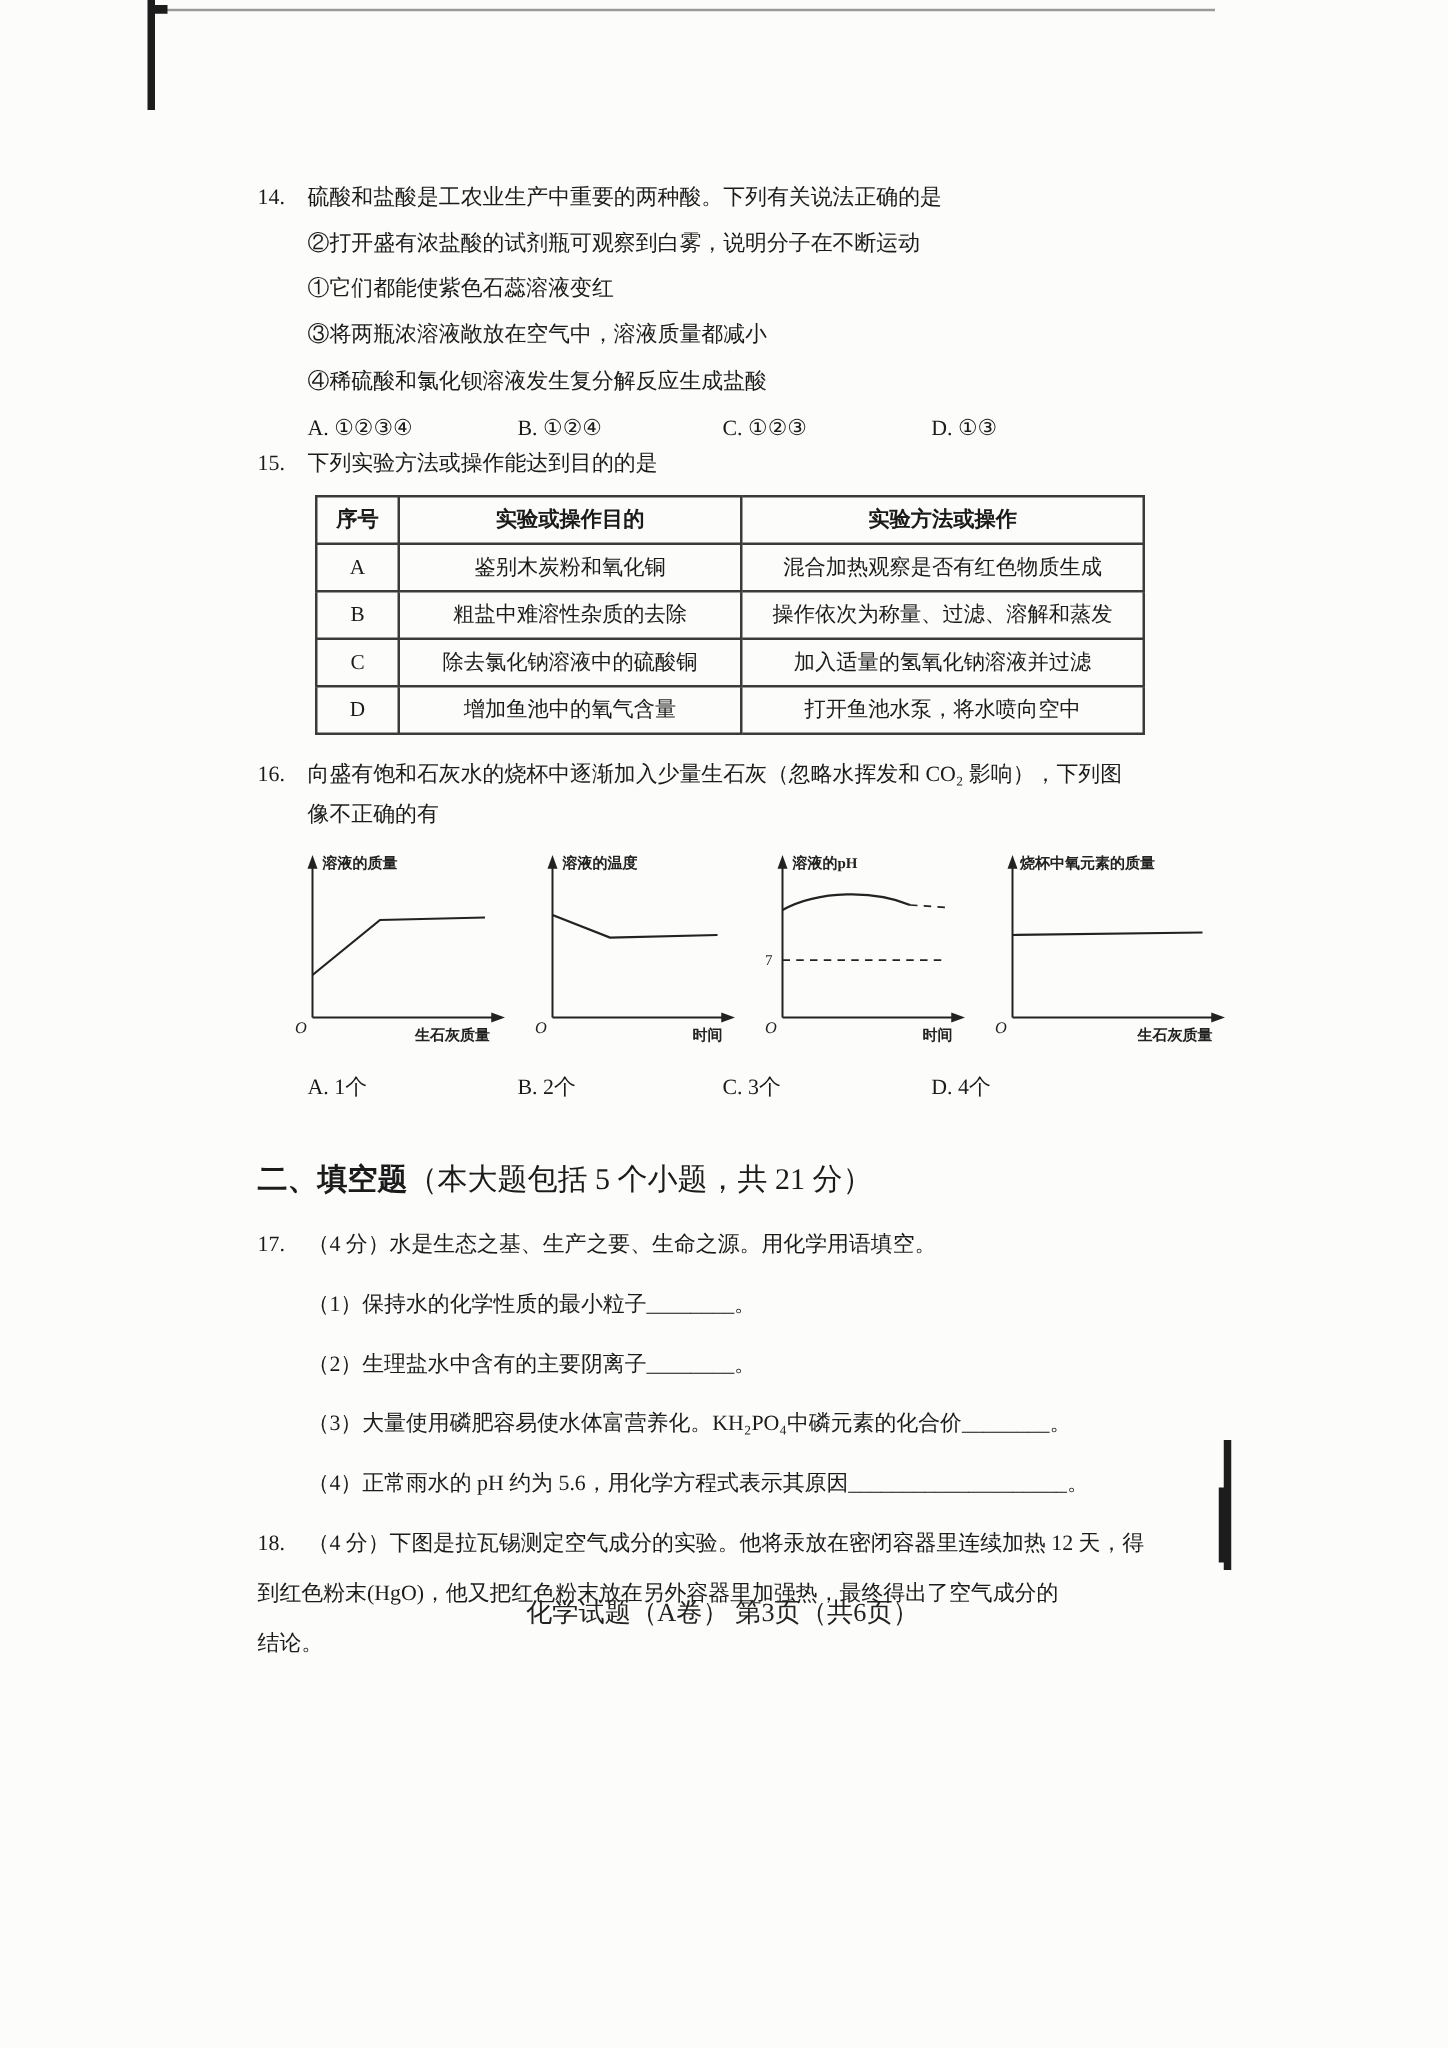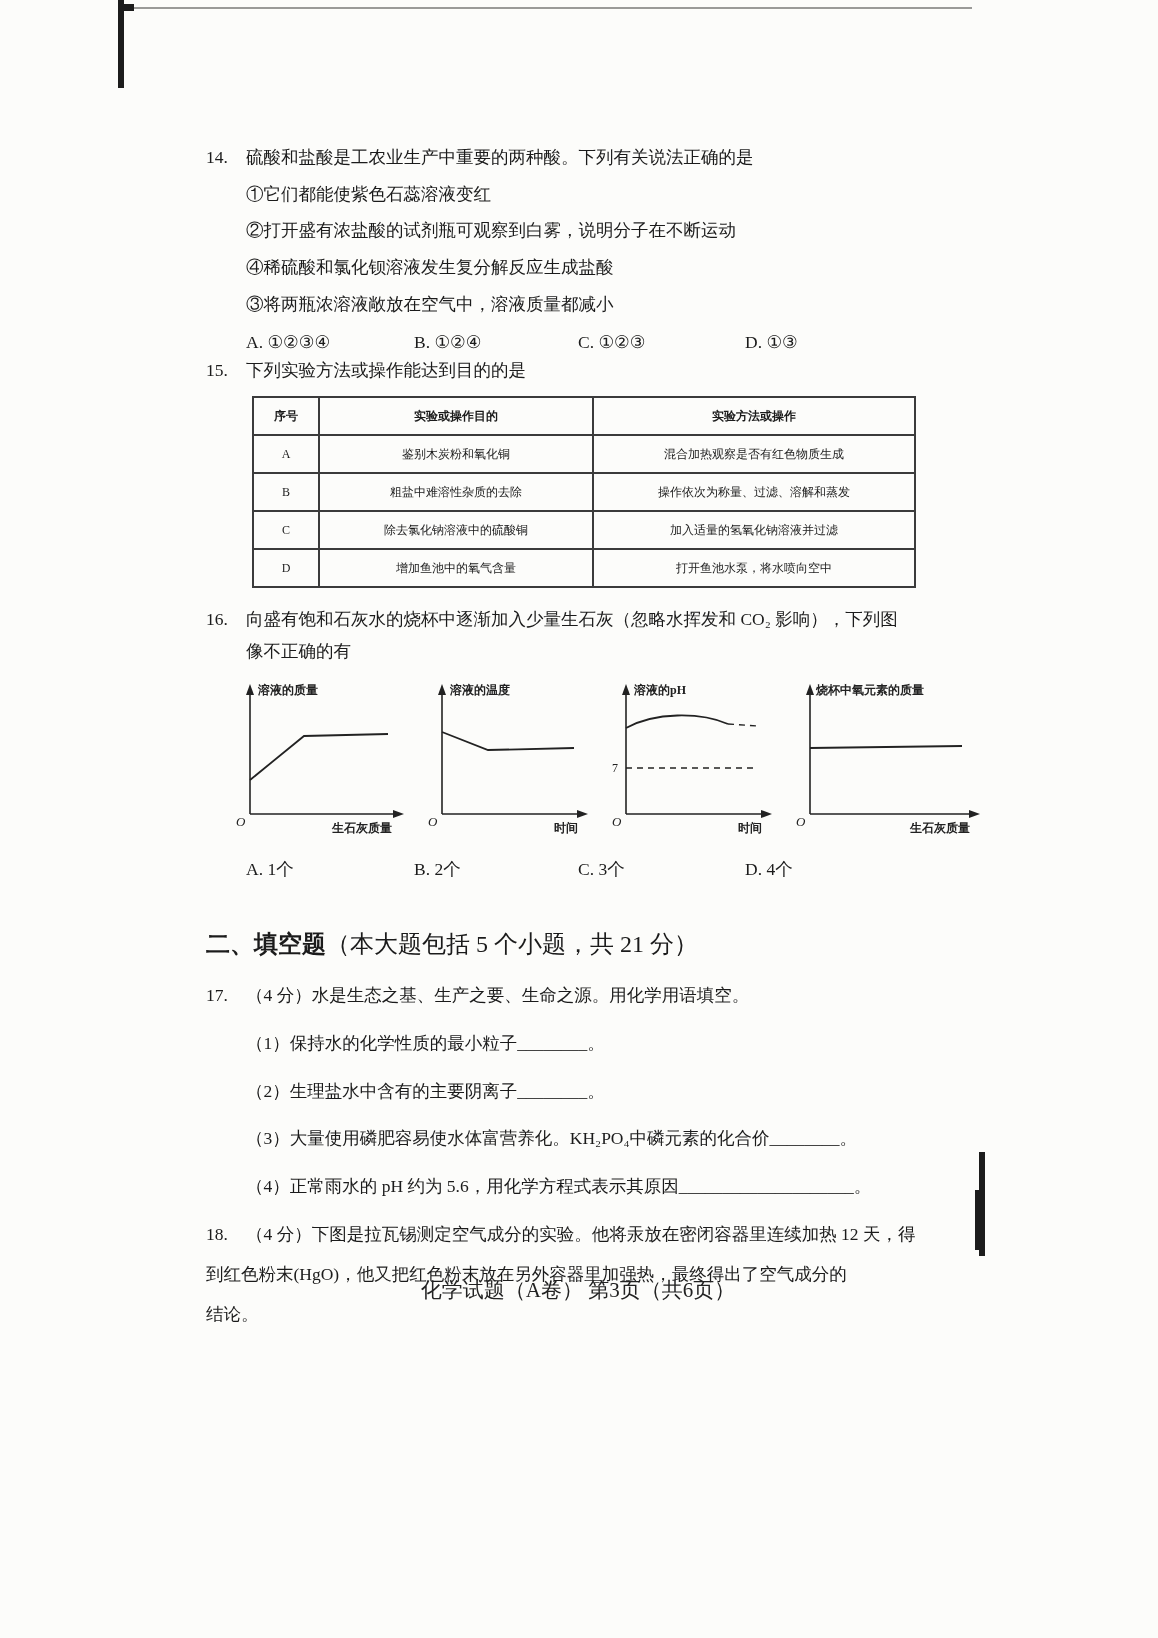--- a/index.html
+++ b/index.html
@@ -32,21 +32,21 @@
   .options-row { margin-left:40px; margin-top:15px; display:flex; }
   .options-row .opt0 { width:168px; }
   .options-row .opt1 { width:164px; }
   .options-row .opt2 { width:167px; }
 
   .q15-block { margin-top:4px; }
 
   table.exp-table {
     margin:14px 0 0 46px;
     border-collapse:collapse;
-    font-size:12px;
+    font-size:17px;
     text-align:center;
     border-radius:25px;
   }
   table.exp-table th, table.exp-table td {
     border:2px solid #3b3b3b;
     padding:5px 10px;
     height:26px;
   }
   table.exp-table th { font-weight:bold; }
   .col-idx { width:44px; }
@@ -97,24 +97,24 @@
   <div class="artifact rightbar"></div>
   <div class="artifact rightbar2"></div>
 
   <div class="content">
 
     <div class="qline">
       <span class="qnum">14.</span>
       <span class="qbody">硫酸和盐酸是工农业生产中重要的两种酸。下列有关说法正确的是</span>
     </div>
     <div class="sub-items">
+      <div class="item">②打开盛有浓盐酸的试剂瓶可观察到白雾，说明分子在不断运动</div>
       <div class="item">①它们都能使紫色石蕊溶液变红</div>
-      <div class="item">②打开盛有浓盐酸的试剂瓶可观察到白雾，说明分子在不断运动</div>
+      <div class="item">③将两瓶浓溶液敞放在空气中，溶液质量都减小</div>
       <div class="item">④稀硫酸和氯化钡溶液发生复分解反应生成盐酸</div>
-      <div class="item">③将两瓶浓溶液敞放在空气中，溶液质量都减小</div>
     </div>
     <div class="options-row">
       <span class="opt0">A. ①②③④</span>
       <span class="opt1">B. ①②④</span>
       <span class="opt2">C. ①②③</span>
       <span class="opt3">D. ①③</span>
     </div>
 
     <div class="qline q15-block">
       <span class="qnum">15.</span>

